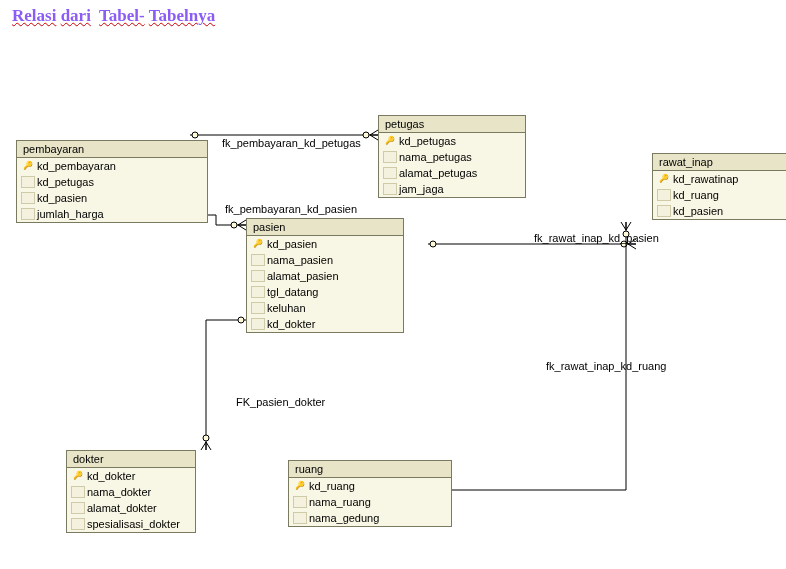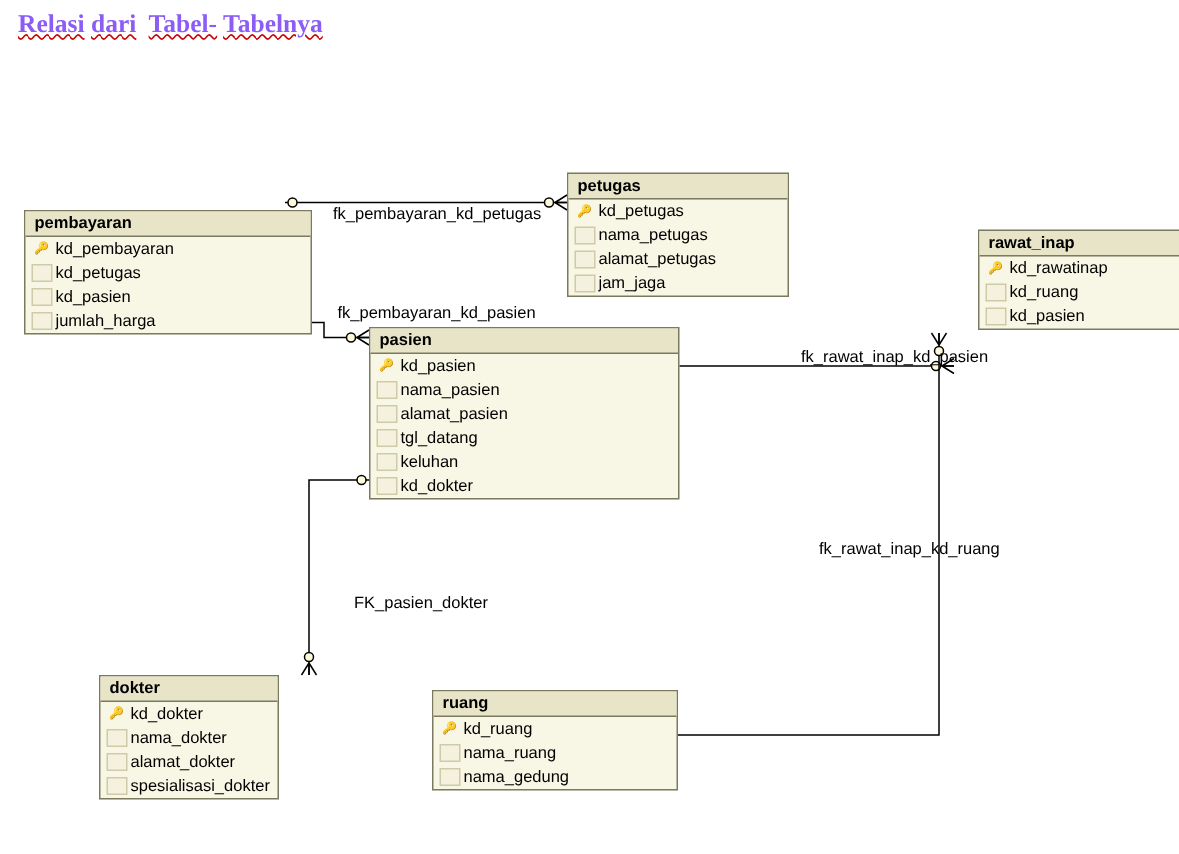--- a/index.html
+++ b/index.html
@@ -40,21 +40,21 @@
     position: absolute;
     border: 1px solid #7a7a60;
     background: #f8f6e4;
     font-size: 11px;
     color: #000;
   }
   .table .thead {
     background: #e8e4c8;
     border-bottom: 1px solid #7a7a60;
     padding: 2px 6px 2px 6px;
-    font-weight: bold;
+    font-weight: normal;
   }
   .table .row {
     display: flex;
     align-items: center;
     padding: 1px 4px 1px 4px;
     line-height: 14px;
   }
   .table .cell-icon {
     width: 14px;
     height: 12px;
@@ -189,21 +189,21 @@
     <div class="row">
         <span class="cell-icon"></span>
         <span>kd_ruang</span>
       </div>
     <div class="row">
         <span class="cell-icon"></span>
         <span>kd_pasien</span>
       </div>
   </div>
 
-  <div class="table" style="left:246px;top:178px;width:207px">
+  <div class="table" style="left:246px;top:178px;width:158px">
     <div class="thead"><span>pasien</span></div>
     <div class="row">
         <span class="cell-icon pk">🔑</span>
         <span>kd_pasien</span>
       </div>
     <div class="row">
         <span class="cell-icon"></span>
         <span>nama_pasien</span>
       </div>
     <div class="row">
@@ -217,21 +217,21 @@
     <div class="row">
         <span class="cell-icon"></span>
         <span>keluhan</span>
       </div>
     <div class="row">
         <span class="cell-icon"></span>
         <span>kd_dokter</span>
       </div>
   </div>
 
-  <div class="table" style="left:66px;top:410px;width:120px">
+  <div class="table" style="left:66px;top:410px;width:130px">
     <div class="thead"><span>dokter</span></div>
     <div class="row">
         <span class="cell-icon pk">🔑</span>
         <span>kd_dokter</span>
       </div>
     <div class="row">
         <span class="cell-icon"></span>
         <span>nama_dokter</span>
       </div>
     <div class="row">

